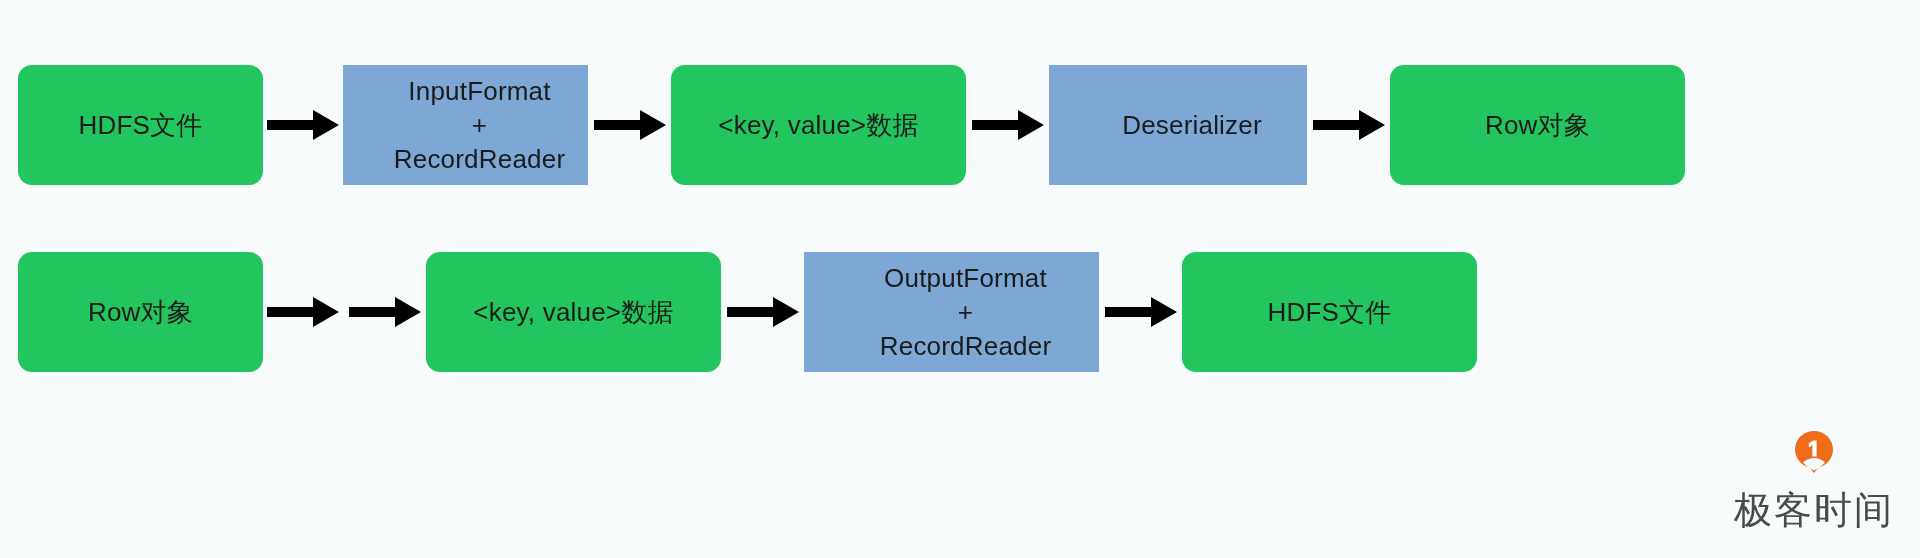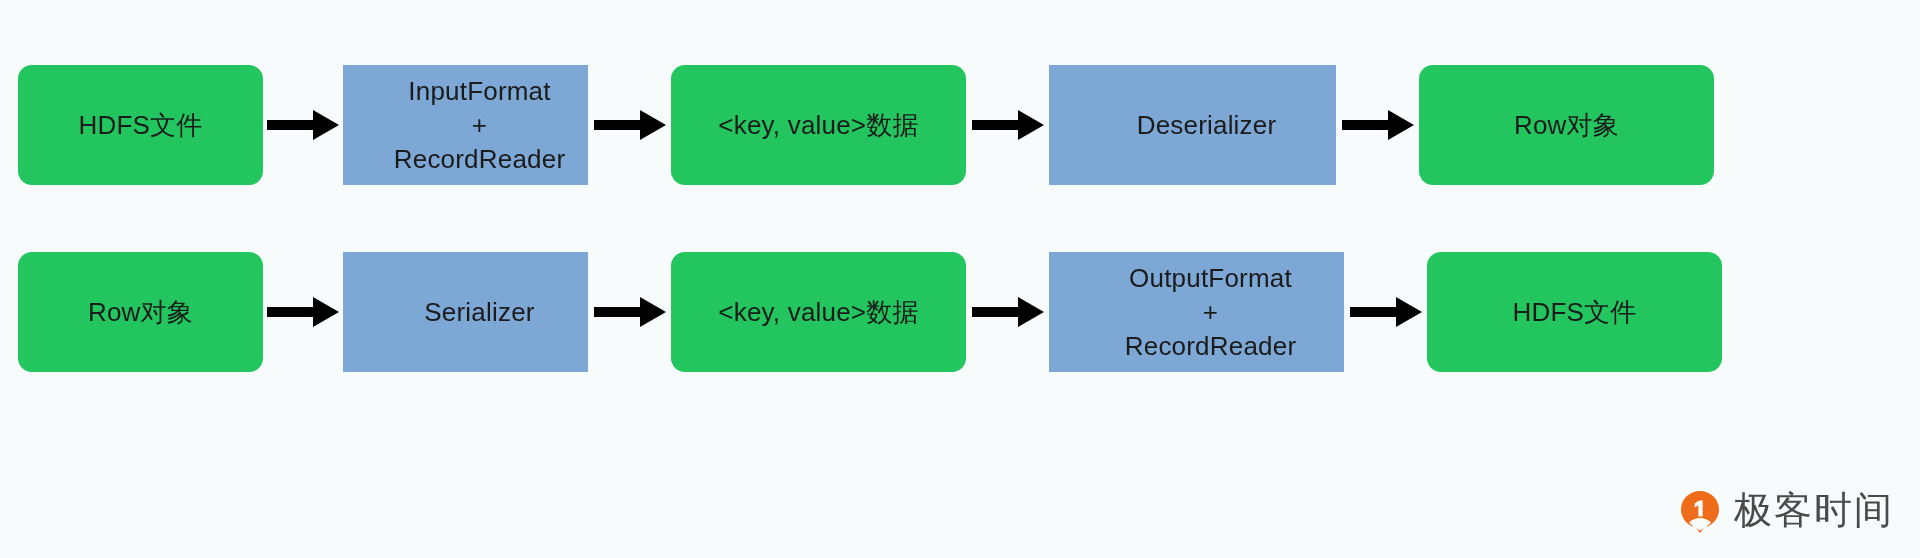--- a/index.html
+++ b/index.html
@@ -78,21 +78,21 @@
     flex: 0 0 auto;
     height: 1px;
   }
 
   
   #brand {
     position: absolute;
     right: 26px;
     bottom: 22px;
     display: flex;
-    flex-direction: row;
+    flex-direction: column;
     align-items: center;
     gap: 12px;
   }
 
   #brand .logo-mark {
     width: 44px;
     height: 44px;
     position: relative;
     flex: 0 0 auto;
   }
@@ -133,21 +133,21 @@
     </div>
 
     <div class="node light" style="width:295px">&lt;key, value&gt;数据</div>
 
     <div class="arrow" style="width:83px">
       <svg width="72" height="36" viewBox="0 0 72 36" aria-hidden="true">
         <path d="M0 13 L46 13 L46 3 L72 18 L46 33 L46 23 L0 23 Z" fill="#000000"></path>
       </svg>
     </div>
 
-    <div class="node dark" style="width:287px">Deserializer</div>
+    <div class="node dark" style="width:258px">Deserializer</div>
 
     <div class="arrow" style="width:83px">
       <svg width="72" height="36" viewBox="0 0 72 36" aria-hidden="true">
         <path d="M0 13 L46 13 L46 3 L72 18 L46 33 L46 23 L0 23 Z" fill="#000000"></path>
       </svg>
     </div>
 
     <div class="node light" style="width:295px">Row对象</div>
 
   </div>
@@ -157,21 +157,20 @@
     <div class="spacer" style="width:18px"></div>
 
     <div class="node light" style="width:245px">Row对象</div>
 
     <div class="arrow" style="width:80px">
       <svg width="72" height="36" viewBox="0 0 72 36" aria-hidden="true">
         <path d="M0 13 L46 13 L46 3 L72 18 L46 33 L46 23 L0 23 Z" fill="#000000"></path>
       </svg>
     </div>
 
-    <div class="node dark" style="width:245px">Serializer</div>
 
     <div class="arrow" style="width:83px">
       <svg width="72" height="36" viewBox="0 0 72 36" aria-hidden="true">
         <path d="M0 13 L46 13 L46 3 L72 18 L46 33 L46 23 L0 23 Z" fill="#000000"></path>
       </svg>
     </div>
 
     <div class="node light" style="width:295px">&lt;key, value&gt;数据</div>
 
     <div class="arrow" style="width:83px">

